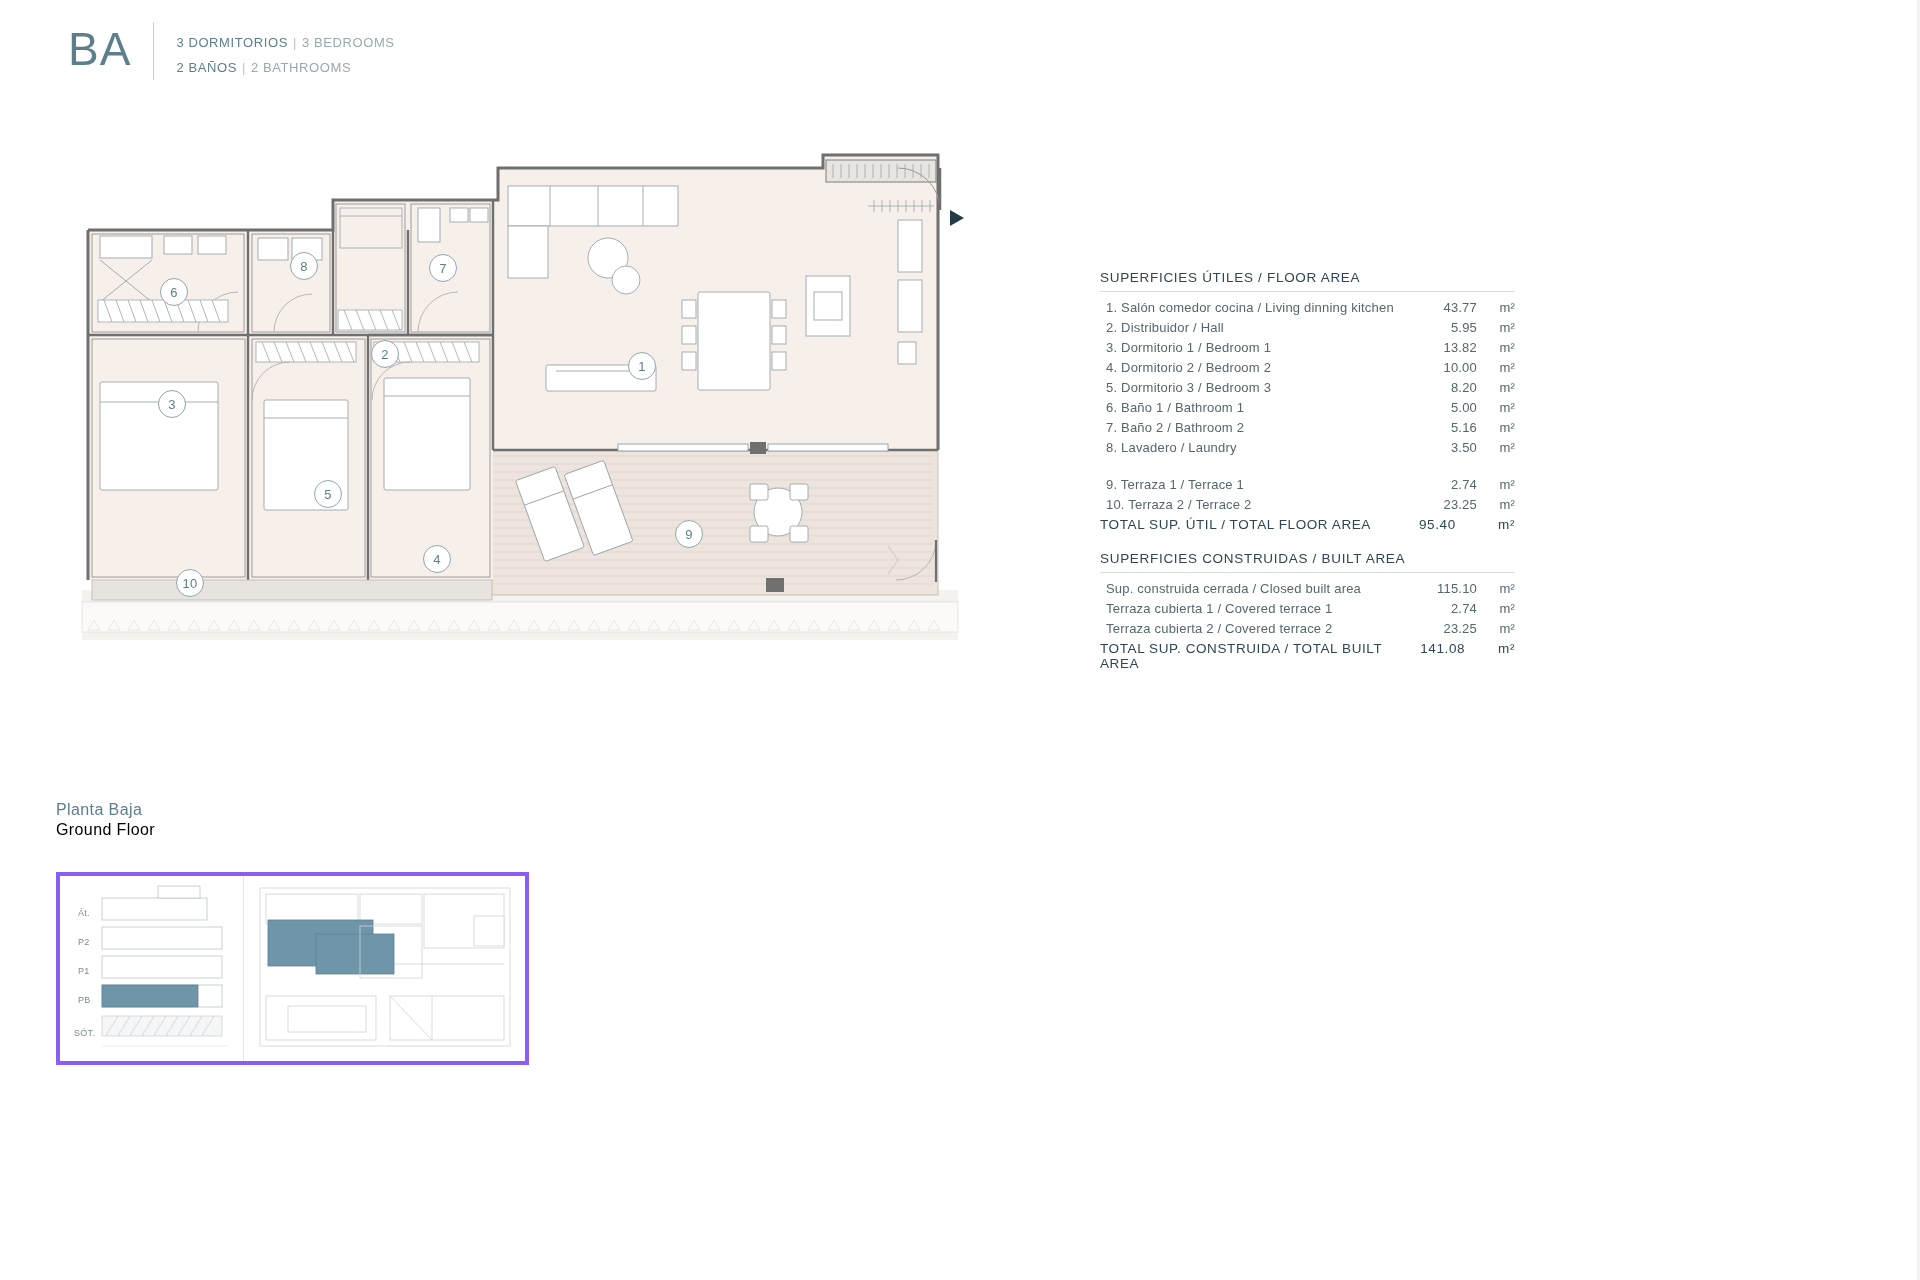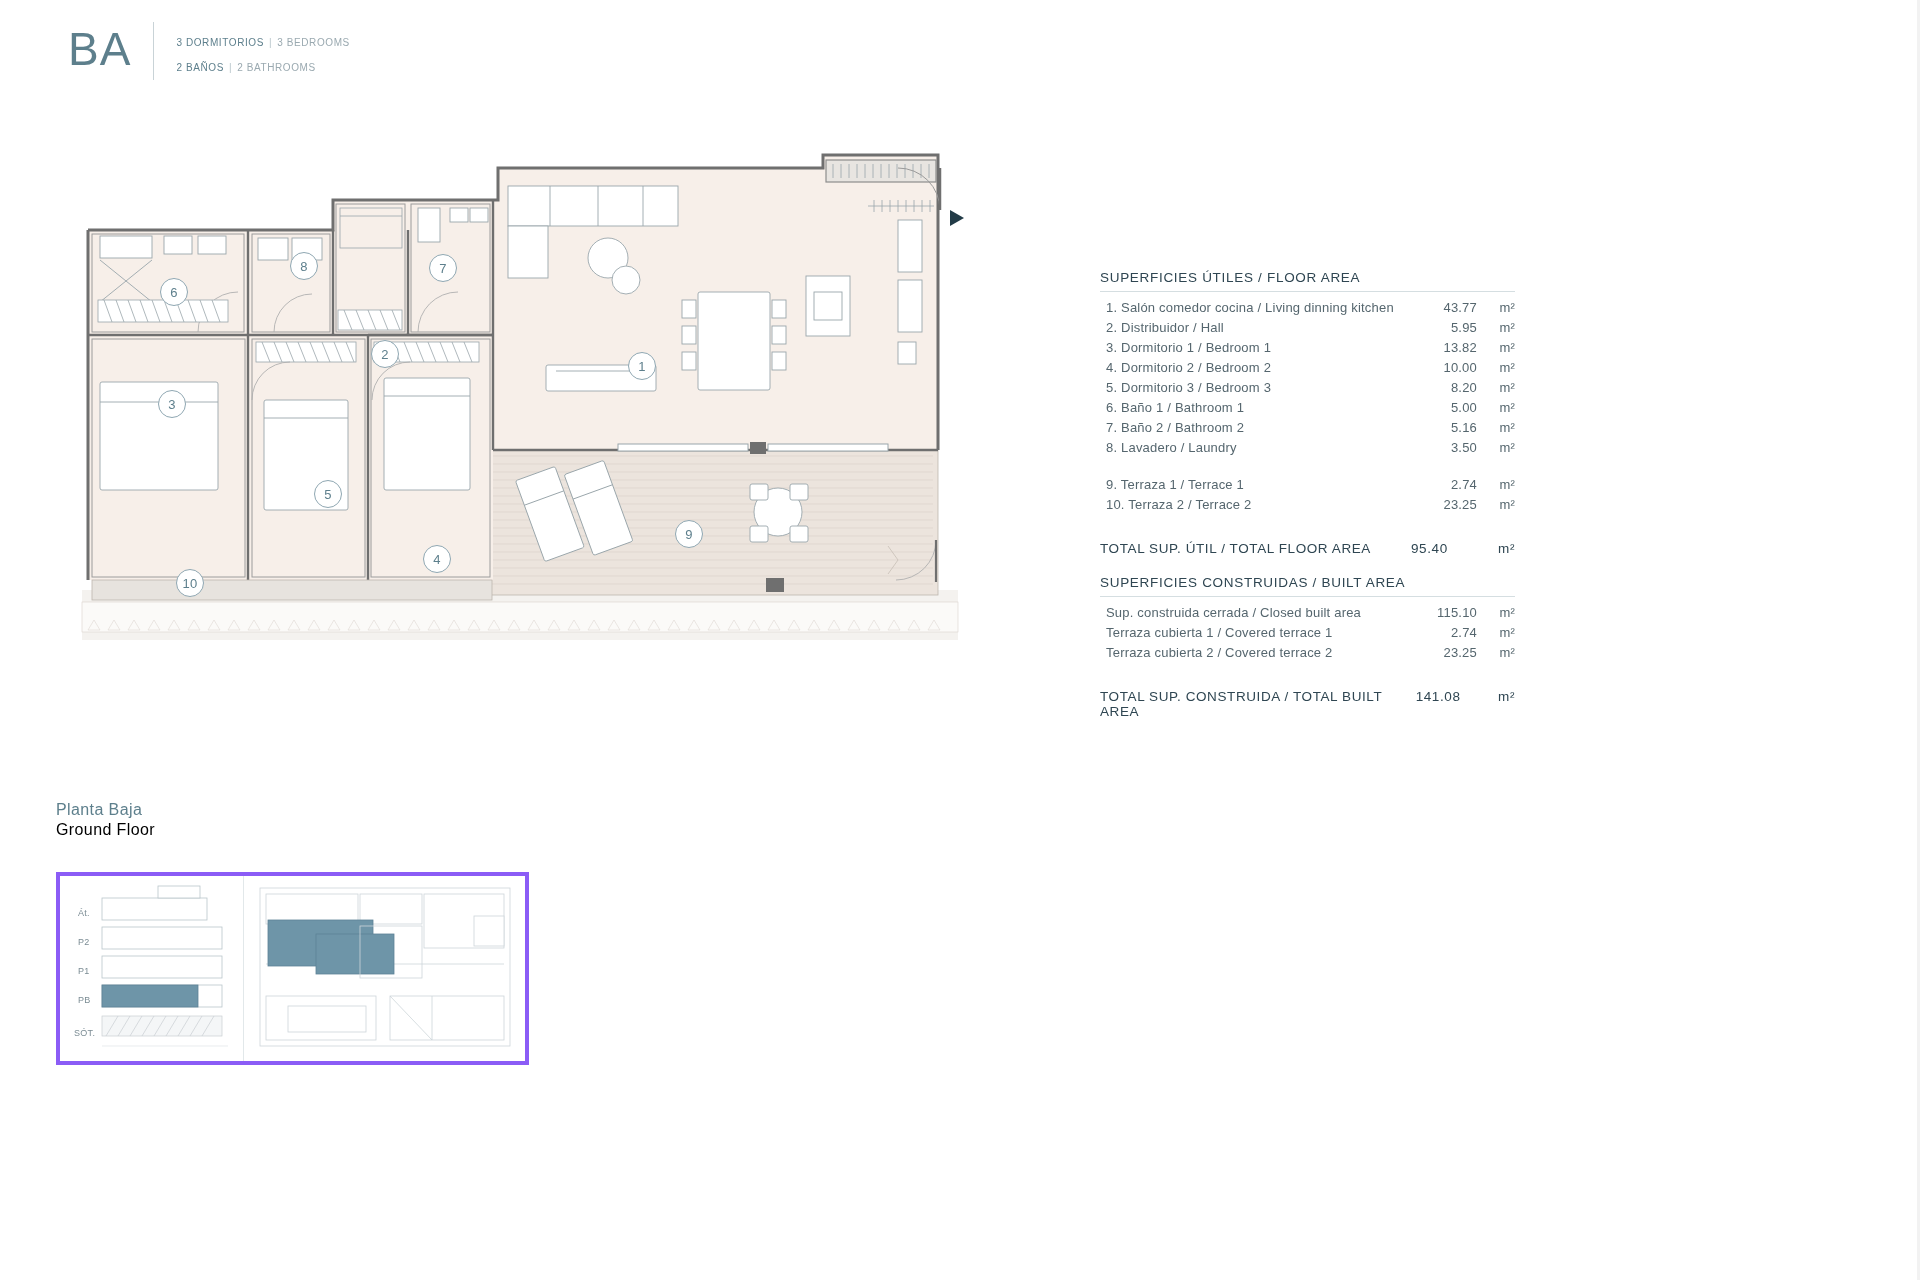--- a/index.html
+++ b/index.html
@@ -36,21 +36,21 @@
     border-right: 1px solid #c9d3d7;
     height: 58px;
     box-sizing: border-box;
   }
   .header-meta {
     padding-left: 22px;
     padding-top: 8px;
     line-height: 25px;
   }
   .header-meta .row {
-    font-size: 10px;
+    font-size: 13px;
     letter-spacing: 0.6px;
     color: #6f8a95;
     white-space: nowrap;
   }
   .header-meta .es { color: #5d7f8c; }
   .header-meta .sep { color: #b9c6cc; padding: 0 5px; }
   .header-meta .en { color: #9aa9b0; }
 
   
   .plan {
@@ -111,23 +111,22 @@
   .row-line .val { width: 58px; text-align: right; }
   .row-line .unit { width: 30px; text-align: right; padding-left: 8px; color: #55666e;}
   .gap { height: 17px; }
   .total-line {
     display: flex;
     align-items: baseline;
     font-size: 13.5px;
     letter-spacing: 0.6px;
     color: #2f4652;
     padding: 3px 0;
-    margin-top: 24px;
+    margin-top: 0;
     margin-bottom: 16px;
-    gap: 8px;
   }
   .total-line .lbl { flex: 1 1 auto; }
   .total-line .val { width: 58px; text-align: left; }
   .total-line .unit { width: 30px; text-align: right; padding-left: 8px; }
 
   
   .footer {
     position: absolute;
     left: 56px;
     top: 800px;

